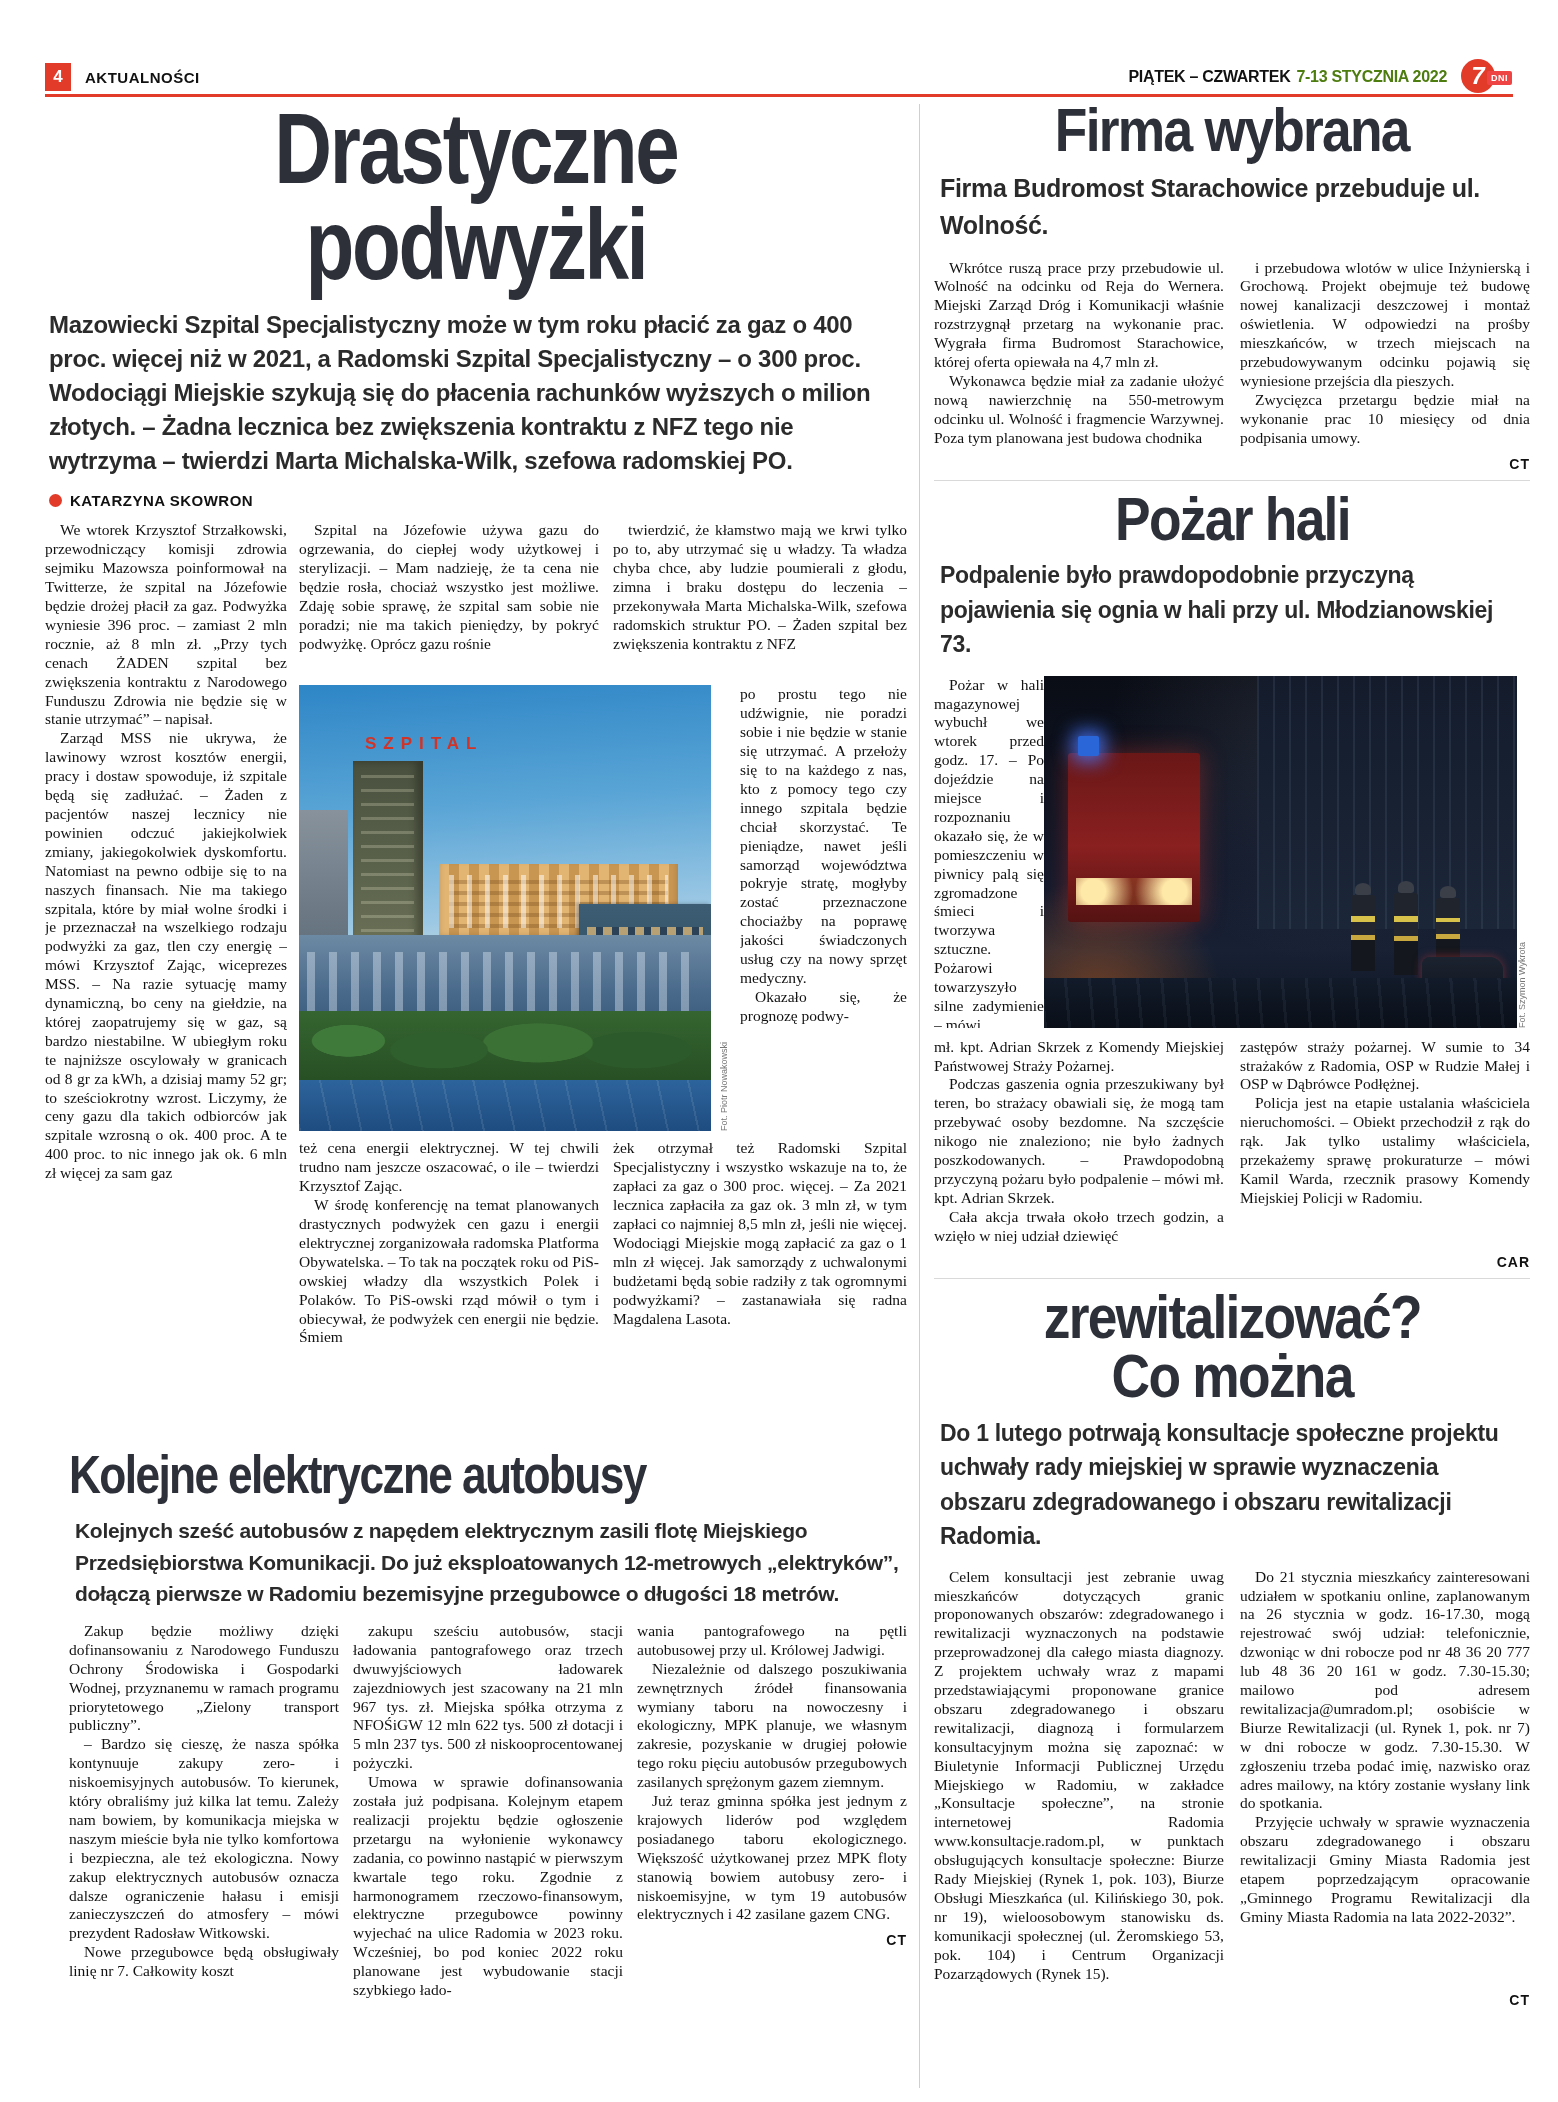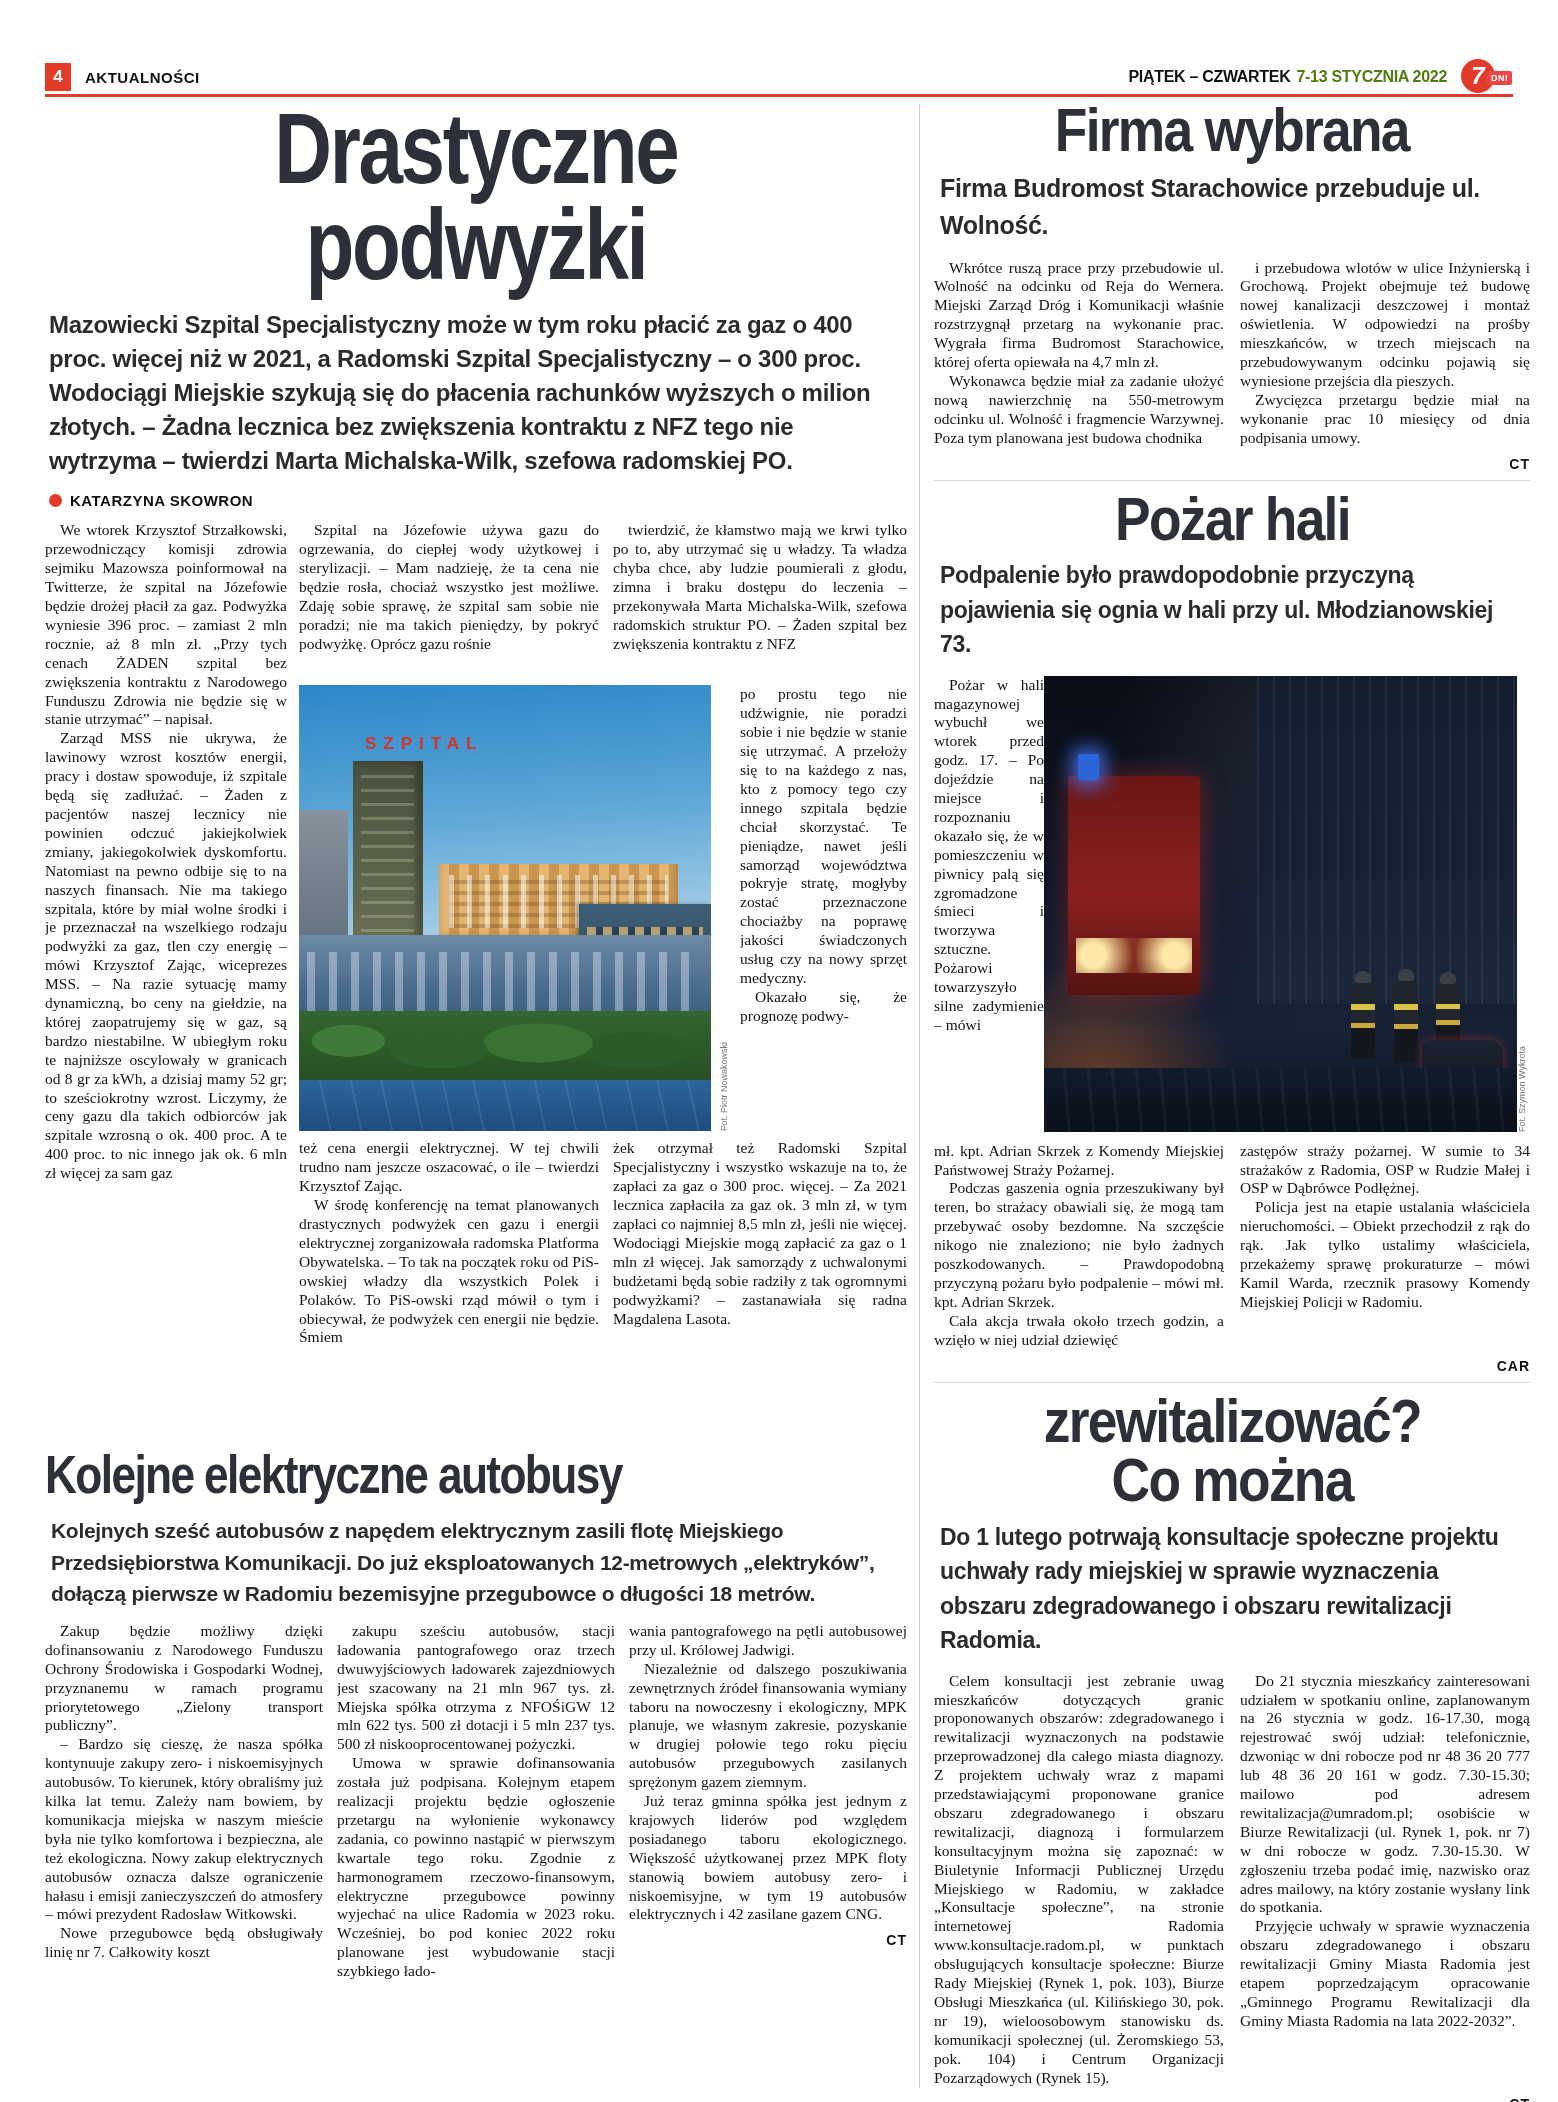--- a/index.html
+++ b/index.html
@@ -122,21 +122,21 @@
   .fp-car{position:absolute;right:3%;bottom:6%;width:17%;height:14%;border-radius:8px 14px 2px 2px;
       background:linear-gradient(180deg,#1c2330,#0e141e);box-shadow:0 0 10px rgba(200,60,60,.5);}
   .fp-ground{position:absolute;left:0;bottom:0;width:100%;height:14%;
       background:repeating-linear-gradient(85deg,rgba(150,170,200,.07) 0 3px,transparent 3px 24px),
                  linear-gradient(180deg,#121b2a,#0a0f18);}
   
   .art-lead{font-family:"Liberation Sans",sans-serif;font-weight:bold;color:#2b2b2b;
             letter-spacing:-.3px;font-size:23px;line-height:1.5;margin:10px 6px 14px 6px;}
   .two-cols{display:flex;gap:16px;}
   .two-cols .tcol{flex:1;}
-  .pozar-row{display:flex;gap:0;height:456px;margin-bottom:10px;}
+  .pozar-row{display:flex;gap:0;height:352px;margin-bottom:10px;}
   .pozar-side{width:110px;flex:none;}
   .three-cols{display:flex;gap:14px;height:438px;overflow:hidden;margin-top:12px;}
   .three-cols .tcol{flex:1;}
 </style>
 </head>
 <body>
 
 <div class="page">
 
   <div class="masthead">
@@ -207,21 +207,21 @@
                   <p>W środę konferencję na temat planowanych drastycznych podwyżek cen gazu i energii elektrycznej zorganizowała radomska Platforma Obywatelska. – To tak na początek roku od PiS-owskiej władzy dla wszystkich Polek i Polaków. To PiS-owski rząd mówił o tym i obiecywał, że podwyżek cen energii nie będzie. Śmiem</p>
                 </div>
               <div class="tcol colC-bottom">
                   <p class="cont">żek otrzymał też Radomski Szpital Specjalistyczny i wszystko wskazuje na to, że zapłaci za gaz o 300 proc. więcej. – Za 2021 lecznica zapłaciła za gaz ok. 3 mln zł, w tym zapłaci co najmniej 8,5 mln zł, jeśli nie więcej. Wodociągi Miejskie mogą zapłacić za gaz o 1 mln zł więcej. Jak samorządy z uchwalonymi budżetami będą sobie radziły z tak ogromnymi podwyżkami? – zastanawiała się radna Magdalena Lasota.</p>
                 </div>
             </div>
           </div>
         </div>
       </article>
 
-      <article style="margin-top:18px;">
+      <article style="margin-top:18px;margin-left:24px;">
         <div class="autobusy-hl">
           <span class="cond">Kolejne elektryczne autobusy</span>
         </div>
         <div class="lead" style="font-size:21px;line-height:1.5;margin:14px 6px 6px 6px;">Kolejnych sześć autobusów z napędem elektrycznym zasili flotę Miejskiego Przedsiębiorstwa Komunikacji. Do już eksploatowanych 12-metrowych „elektryków”, dołączą pierwsze w Radomiu bezemisyjne przegubowce o długości 18 metrów.</div>
         <div class="three-cols">
           <div class="tcol">
               <p>Zakup będzie możliwy dzięki dofinansowaniu z Narodowego Funduszu Ochrony Środowiska i Gospodarki Wodnej, przyznanemu w ramach programu priorytetowego „Zielony transport publiczny”.</p>
               <p>– Bardzo się cieszę, że nasza spółka kontynuuje zakupy zero- i niskoemisyjnych autobusów. To kierunek, który obraliśmy już kilka lat temu. Zależy nam bowiem, by komunikacja miejska w naszym mieście była nie tylko komfortowa i bezpieczna, ale też ekologiczna. Nowy zakup elektrycznych autobusów oznacza dalsze ograniczenie hałasu i emisji zanieczyszczeń do atmosfery – mówi prezydent Radosław Witkowski.</p>
               <p>Nowe przegubowce będą obsługiwały linię nr 7. Całkowity koszt</p>
             </div>

